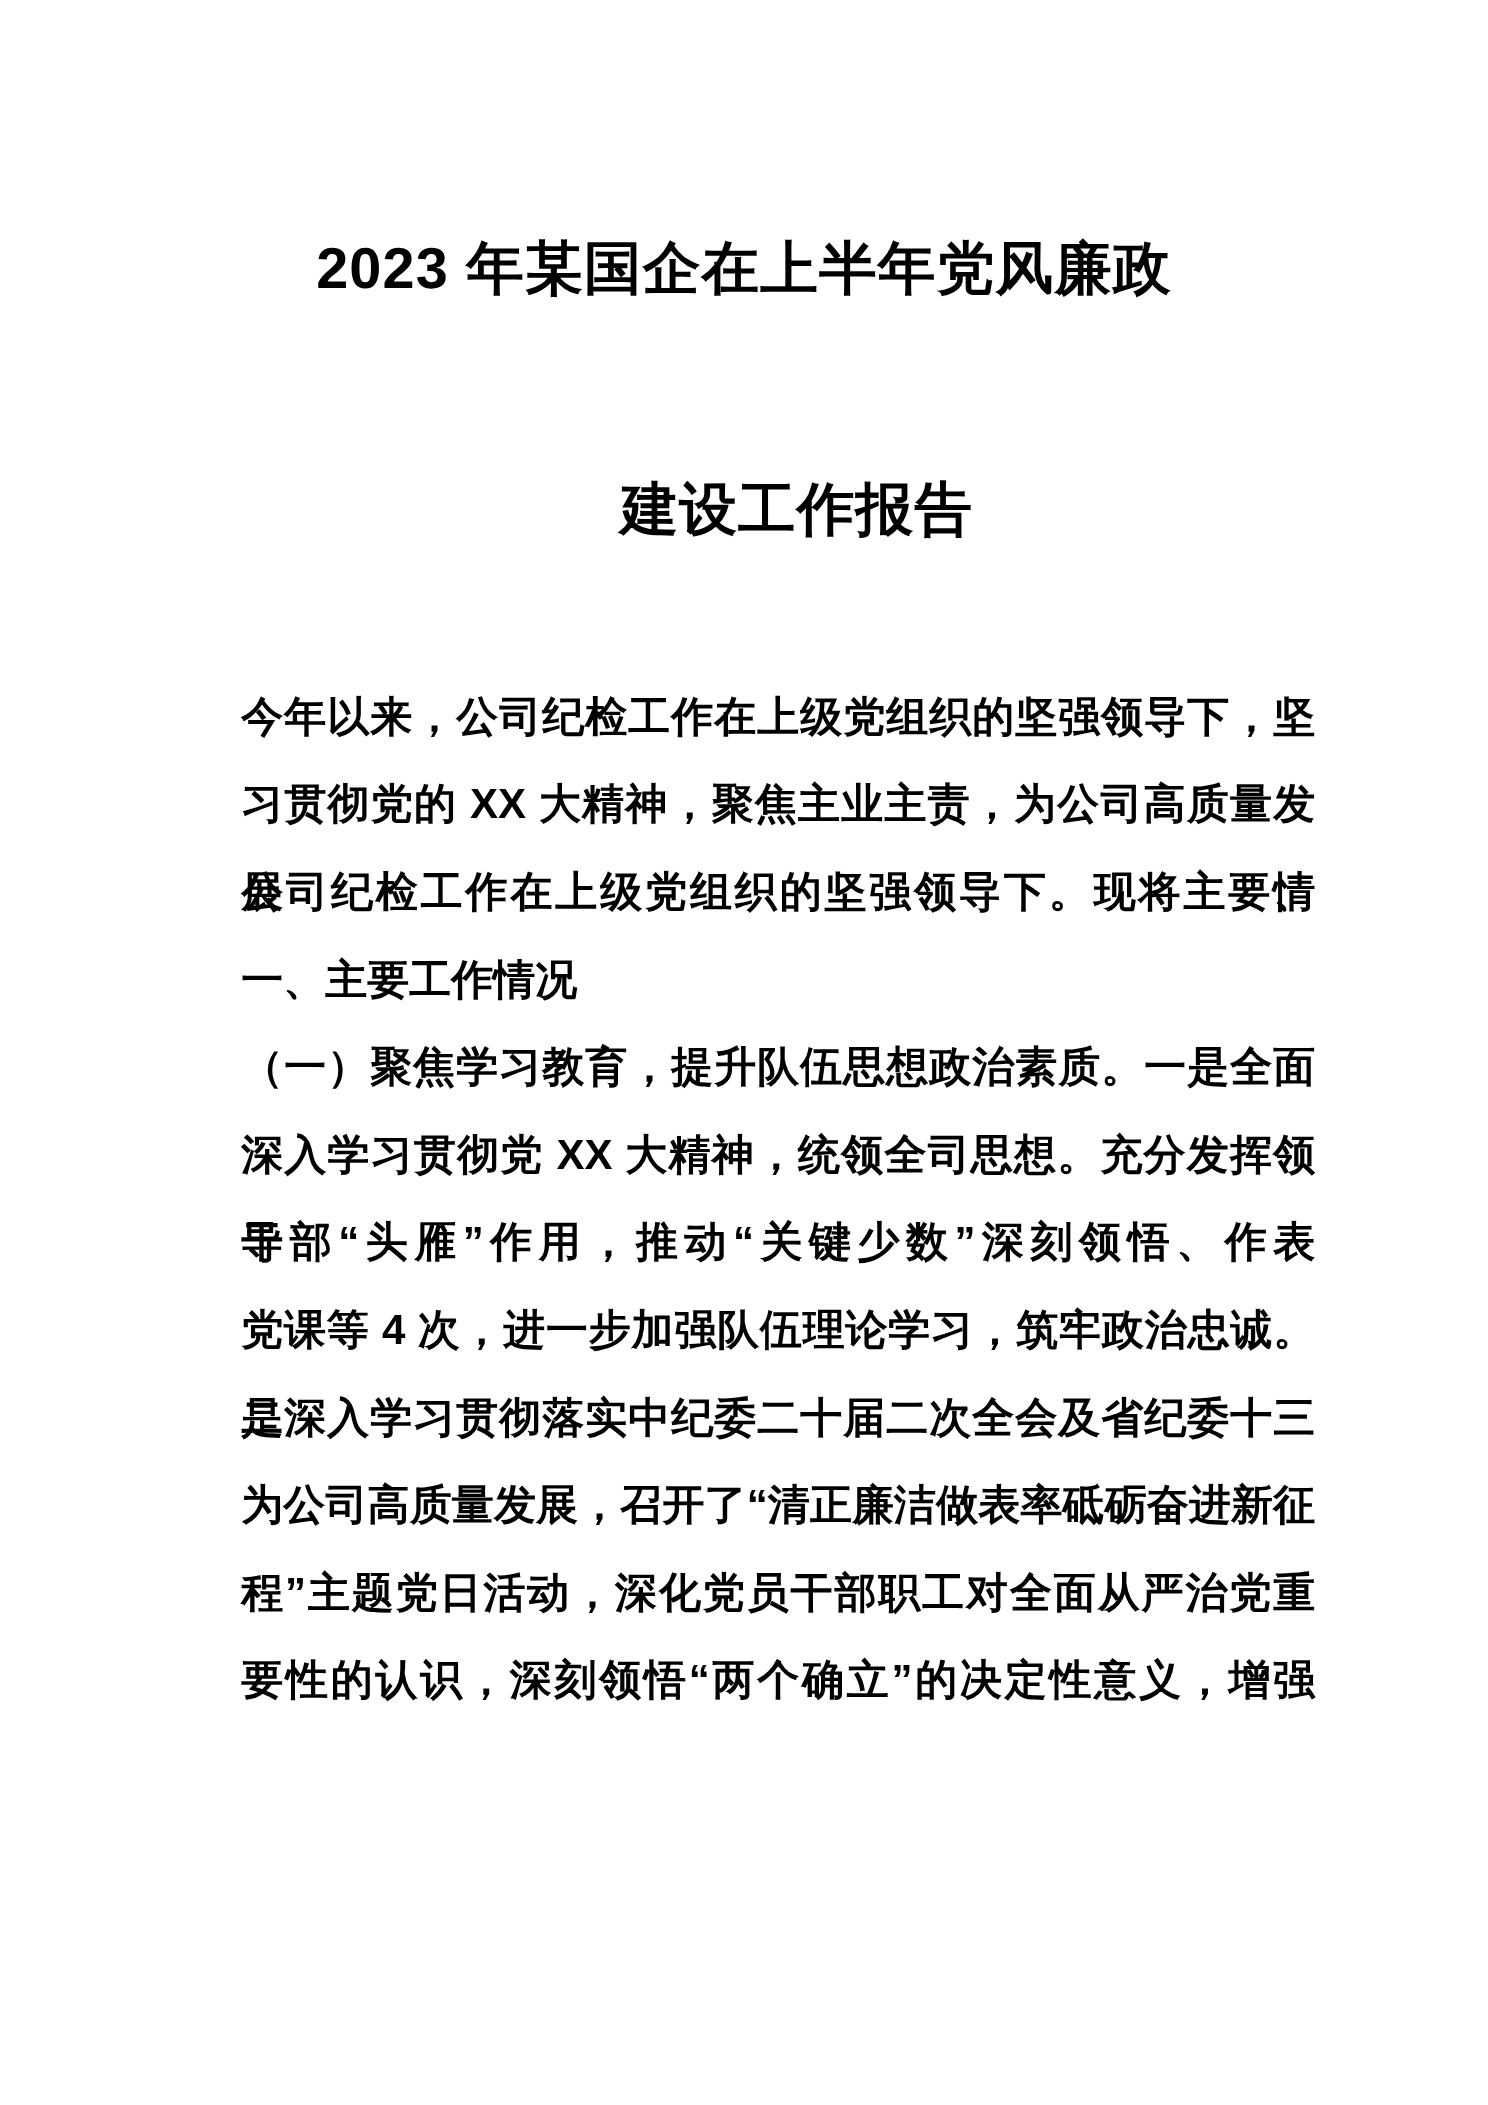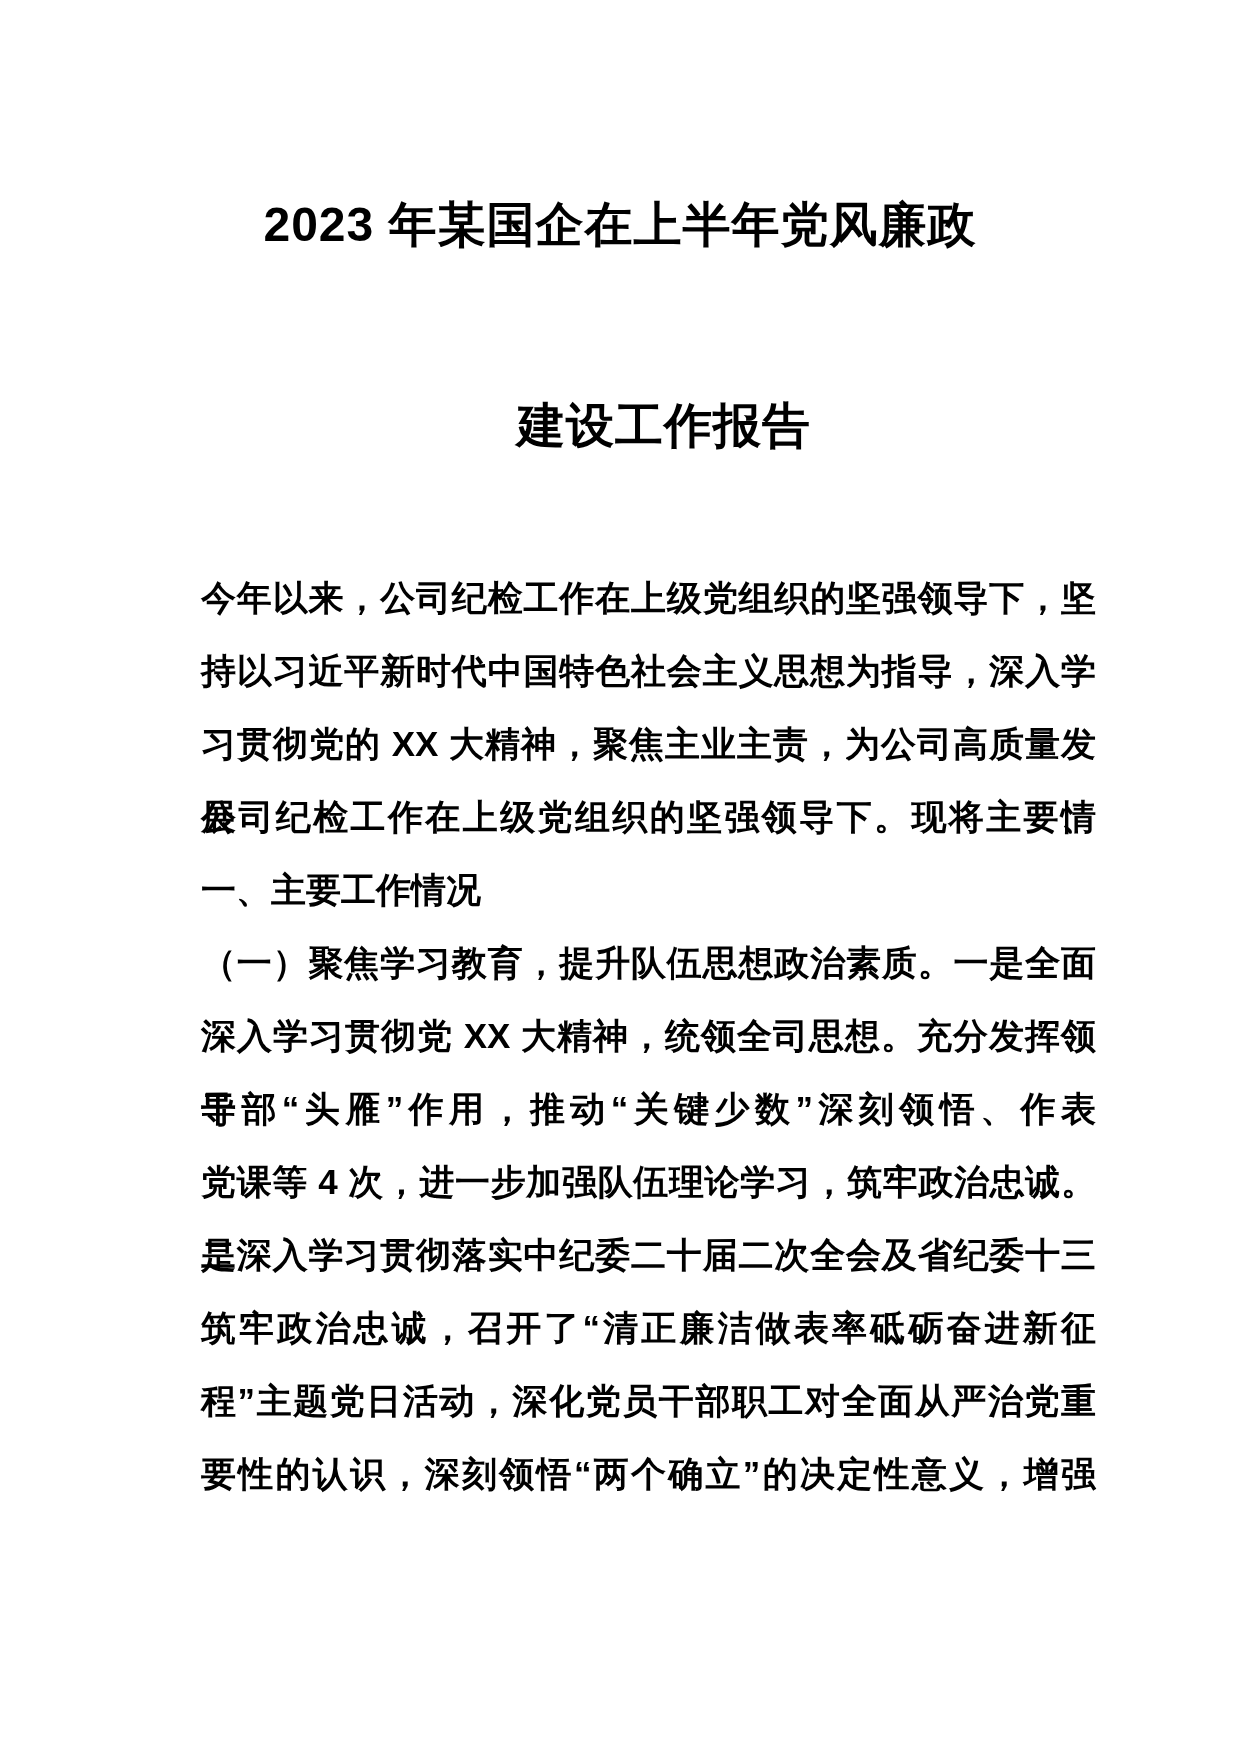--- a/index.html
+++ b/index.html
@@ -52,26 +52,25 @@
   }
 </style>
 </head>
 <body>
 
 <div class="page">
   <div class="doc-title line1">2023 年某国企在上半年党风廉政</div>
   <div class="doc-title line2">建设工作报告</div>
   <div class="doc-body">
       <div class="body-line justified">今年以来，公司纪检工作在上级党组织的坚强领导下，坚</div>
-      <div class="body-line justified">持以习近平新时代中国特色社会主义思想为指导，深入学</div>
       <div class="body-line justified">习贯彻党的 XX 大精神，聚焦主业主责，为公司高质量发展、</div>
       <div class="body-line justified">公司纪检工作在上级党组织的坚强领导下。现将主要情</div>
       <div class="body-line">一、主要工作情况</div>
       <div class="body-line justified">（一）聚焦学习教育，提升队伍思想政治素质。一是全面</div>
       <div class="body-line justified">深入学习贯彻党 XX 大精神，统领全司思想。充分发挥领导</div>
       <div class="body-line justified">干部“头雁”作用，推动“关键少数”深刻领悟、作表</div>
       <div class="body-line justified">党课等 4 次，进一步加强队伍理论学习，筑牢政治忠诚。二</div>
       <div class="body-line justified">是深入学习贯彻落实中纪委二十届二次全会及省纪委十三</div>
-      <div class="body-line justified">筑牢政治忠诚，召开了“清正廉洁做表率砥砺奋进新征</div>
+      <div class="body-line justified">为公司高质量发展，召开了“清正廉洁做表率砥砺奋进新征</div>
       <div class="body-line justified">程”主题党日活动，深化党员干部职工对全面从严治党重</div>
       <div class="body-line justified">要性的认识，深刻领悟“两个确立”的决定性意义，增强</div>
     </div>
 </div>
 
 </body></html>

